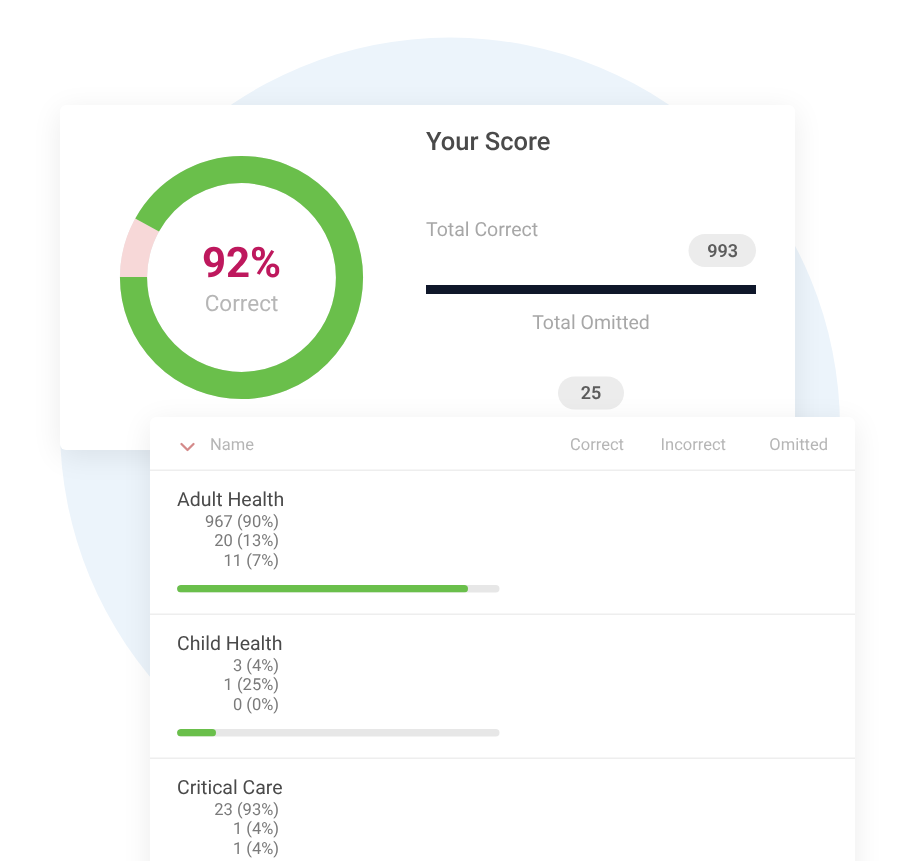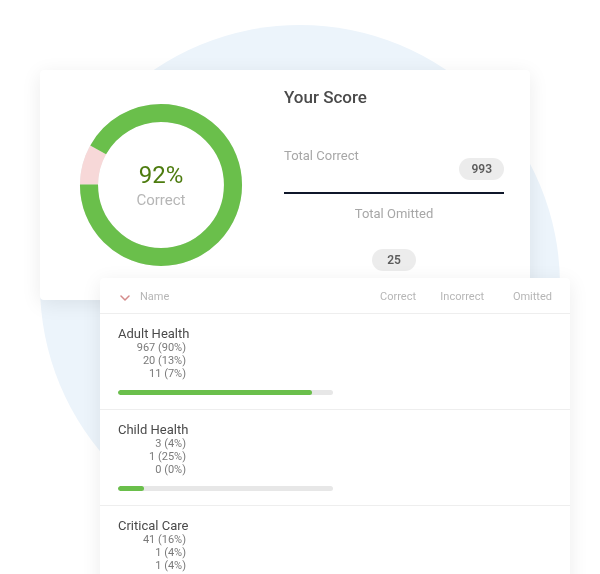--- a/index.html
+++ b/index.html
@@ -43,23 +43,23 @@
     height: 190px;
     flex: 0 0 190px;
   }
   .donut-center {
     position: absolute;
     top: 50%; left: 50%;
     transform: translate(-50%, -50%);
     text-align: center;
   }
   .donut-pct {
-    font-size: 24px;
-    color: #4d7c0f;
-    font-weight: 400;
+    font-size: 28px;
+    color: #be185d;
+    font-weight: 700;
   }
   .donut-label {
     font-size: 15px;
     color: #b6b6b6;
     margin-top: 2px;
   }
   .score-info {
     flex: 1;
     padding-left: 28px;
   }
@@ -67,21 +67,21 @@
     font-size: 17px;
     color: #4a4a4a;
     font-weight: 500;
     margin-bottom: 11px;
   }
   .stat-row {
     display: flex;
     justify-content: space-between;
     align-items: center;
     padding: 12px 0;
-    border-bottom: 2px solid #0f172a;
+    border-bottom: 6px solid #0f172a;
   }
   .stat-row:last-child { border-bottom: none; flex-direction: column; }
   .stat-label {
     font-size: 13px;
     color: #a7a7a7;
   }
   .stat-pill {
     background: #ececec;
     color: #5c5c5c;
     font-size: 12px;
@@ -212,21 +212,21 @@
           <span class="row-val">1 (25%)</span>
           <span class="row-val">0 (0%)</span>
         </div>
         <div class="bar-track">
           <div class="bar-fill" style="width: 12%; background: rgb(106, 191, 75);"></div>
         </div>
       </div>
       <div class="tbl-row">
         <div class="tbl-row-top">
           <span class="row-name">Critical Care</span>
-          <span class="row-val">41 (16%)</span>
+          <span class="row-val">23 (93%)</span>
           <span class="row-val">1 (4%)</span>
           <span class="row-val">1 (4%)</span>
         </div>
         <div class="bar-track">
           <div class="bar-fill" style="width: 25%; background: rgb(106, 191, 75);"></div>
         </div>
       </div>
     </div>
 </div>
 

